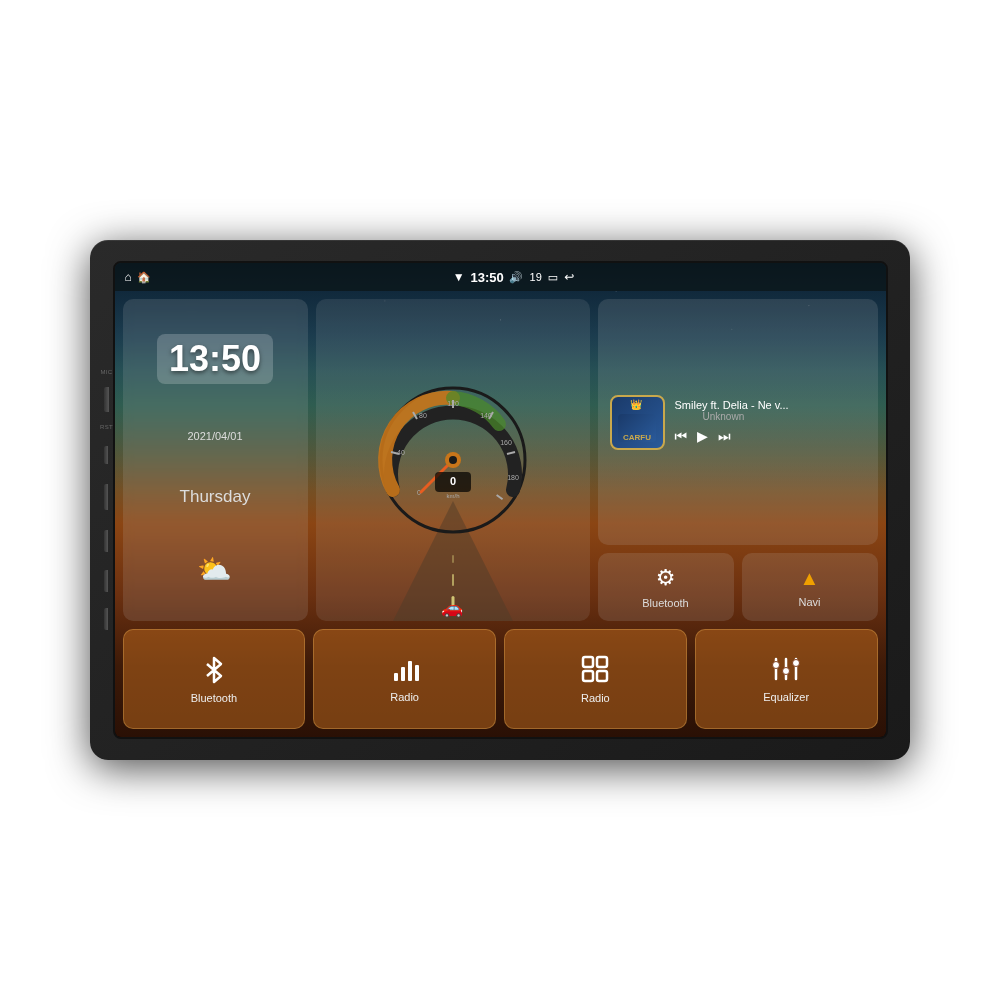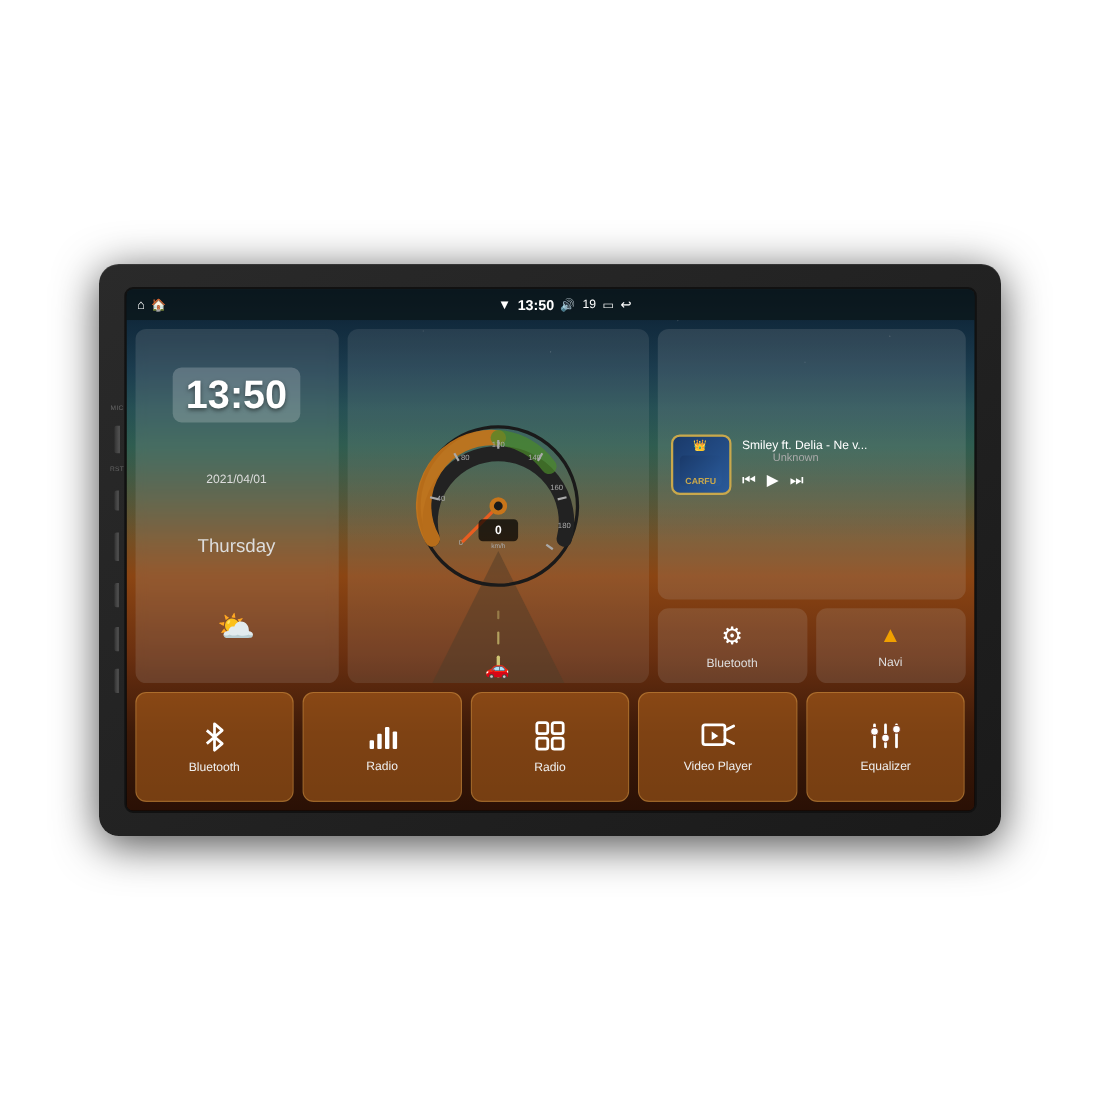--- a/index.html
+++ b/index.html
@@ -435,29 +435,20 @@
           <div class="app-btn">
             <svg width="30" height="30" viewBox="0 0 30 30">
               <rect x="3" y="3" width="10" height="10" rx="2" fill="none" stroke="white" stroke-width="2.5"></rect>
               <rect x="17" y="3" width="10" height="10" rx="2" fill="none" stroke="white" stroke-width="2.5"></rect>
               <rect x="3" y="17" width="10" height="10" rx="2" fill="none" stroke="white" stroke-width="2.5"></rect>
               <rect x="17" y="17" width="10" height="10" rx="2" fill="none" stroke="white" stroke-width="2.5"></rect>
             </svg>
             <span class="app-btn-label">Radio</span>
           </div>
 
-          <div class="app-btn">
-            <svg width="32" height="28" viewBox="0 0 32 28">
-              <rect x="2" y="4" width="20" height="18" rx="2" fill="none" stroke="white" stroke-width="2.5"></rect>
-              <line x1="22" y1="9" x2="30" y2="5" stroke="white" stroke-width="2.5" stroke-linecap="round"></line>
-              <line x1="22" y1="17" x2="30" y2="21" stroke="white" stroke-width="2.5" stroke-linecap="round"></line>
-              <polygon points="10,10 16,14 10,18" fill="white"></polygon>
-            </svg>
-            <span class="app-btn-label">Video Player</span>
-          </div>
 
           <div class="app-btn">
             <svg width="30" height="28" viewBox="0 0 30 28">
               <line x1="5" y1="4" x2="5" y2="24" stroke="white" stroke-width="2.5" stroke-linecap="round"></line>
               <circle cx="5" cy="10" r="3.5" fill="white" stroke="#804020" stroke-width="1"></circle>
               <line x1="15" y1="4" x2="15" y2="24" stroke="white" stroke-width="2.5" stroke-linecap="round"></line>
               <circle cx="15" cy="16" r="3.5" fill="white" stroke="#804020" stroke-width="1"></circle>
               <line x1="25" y1="4" x2="25" y2="24" stroke="white" stroke-width="2.5" stroke-linecap="round"></line>
               <circle cx="25" cy="8" r="3.5" fill="white" stroke="#804020" stroke-width="1"></circle>
             </svg>

